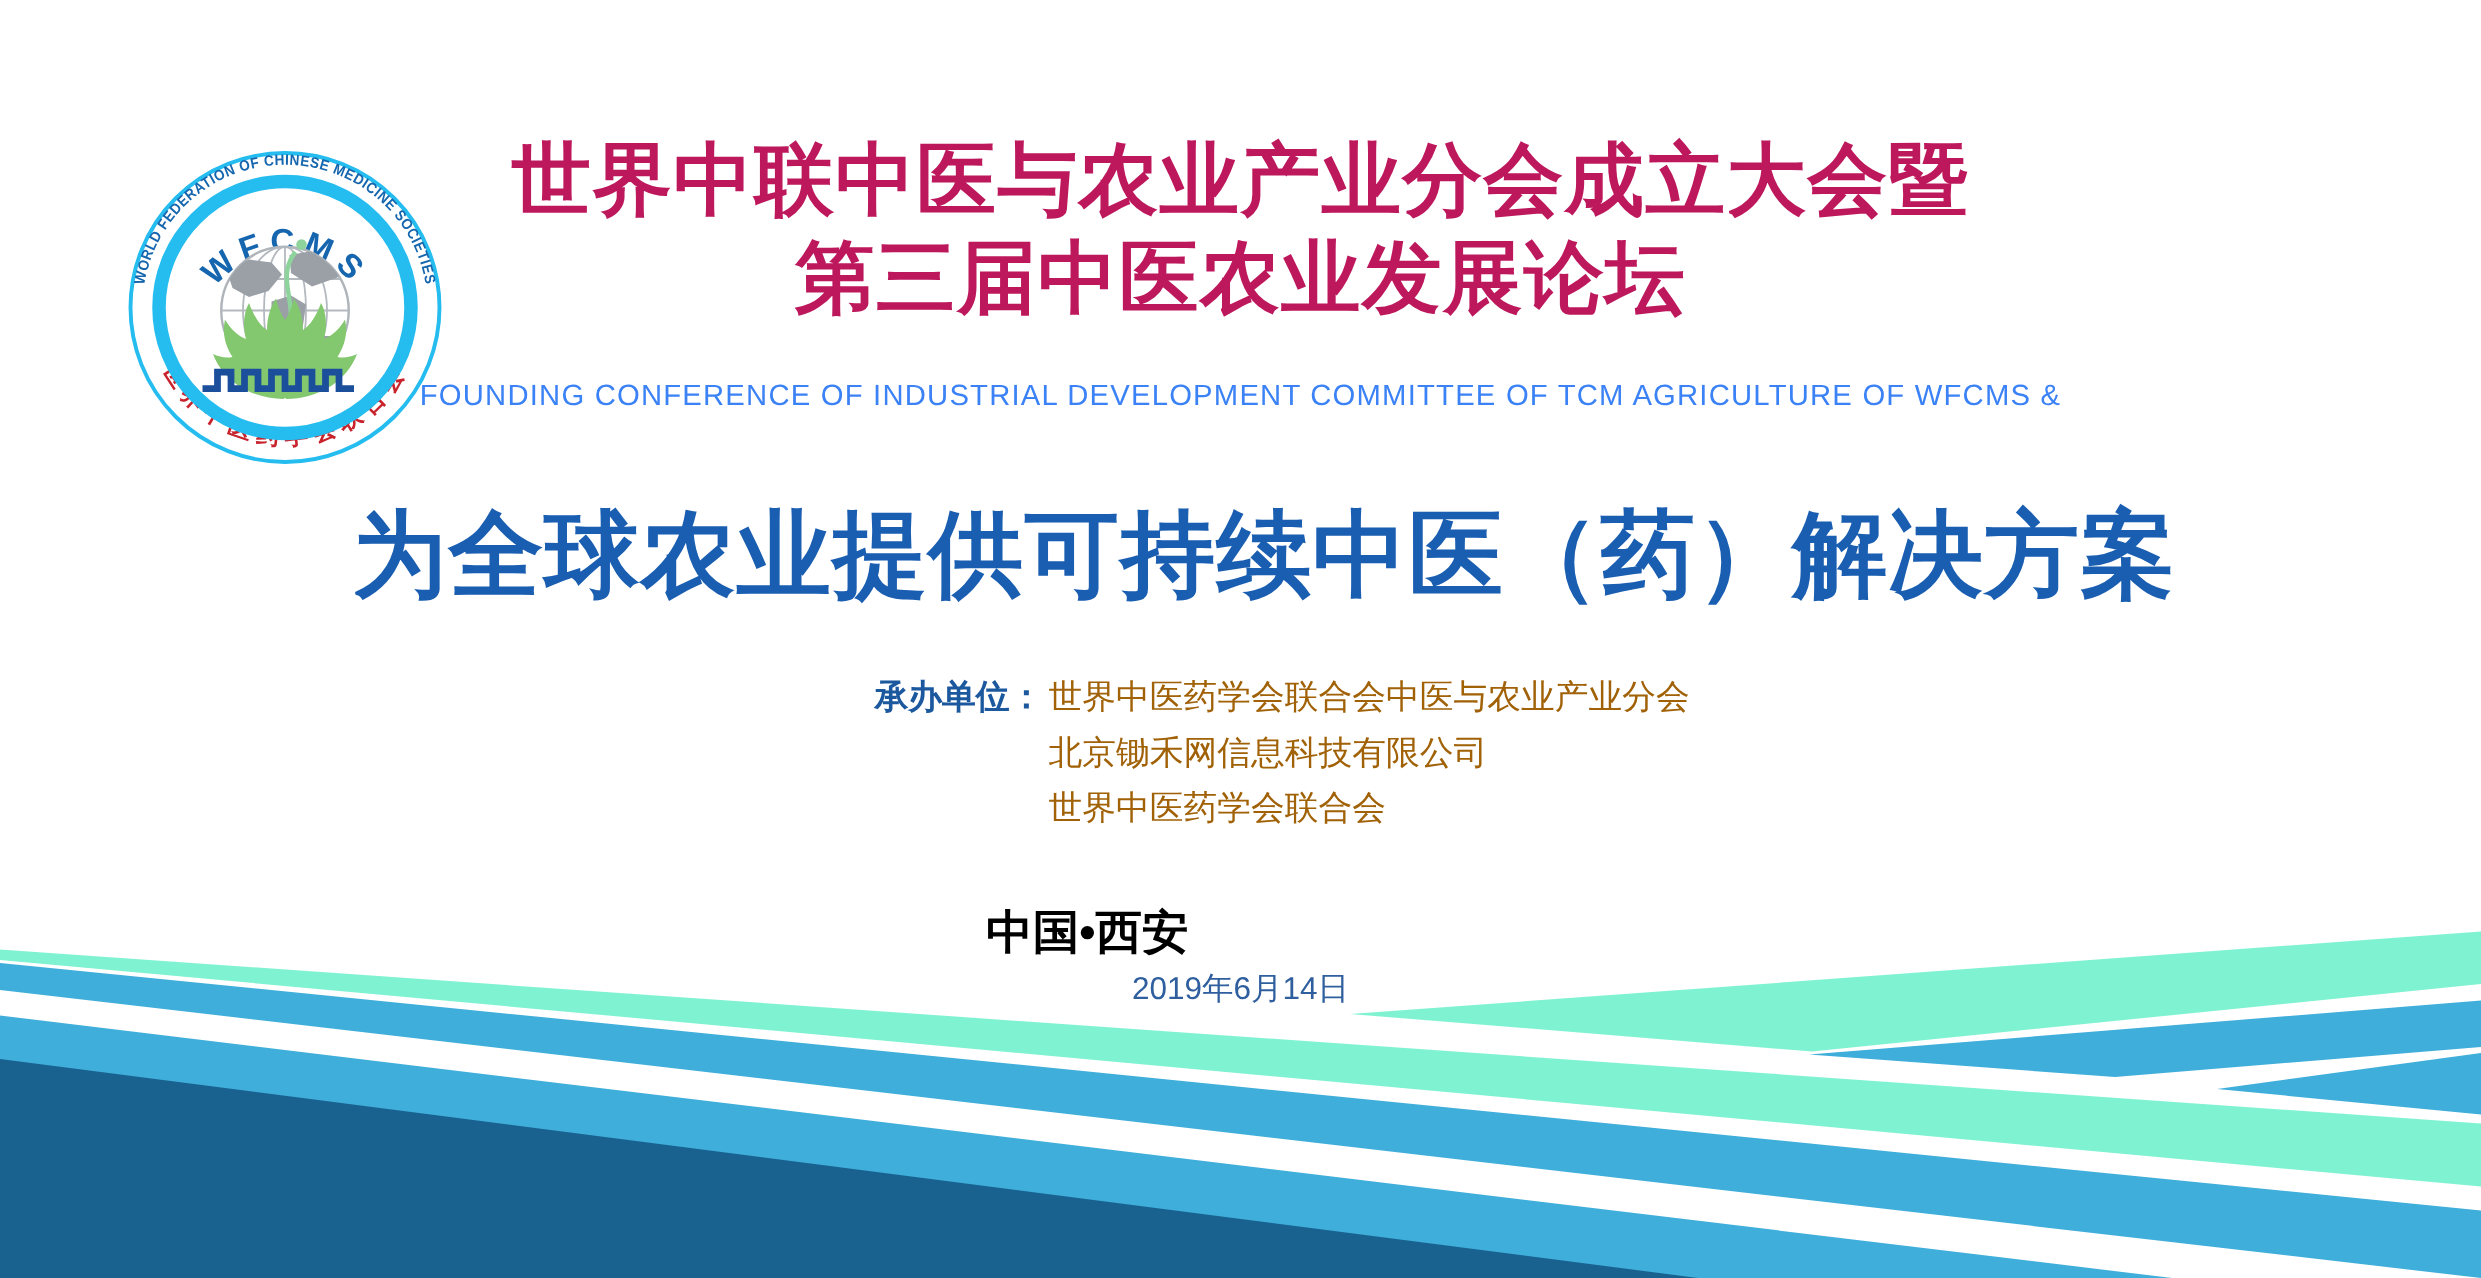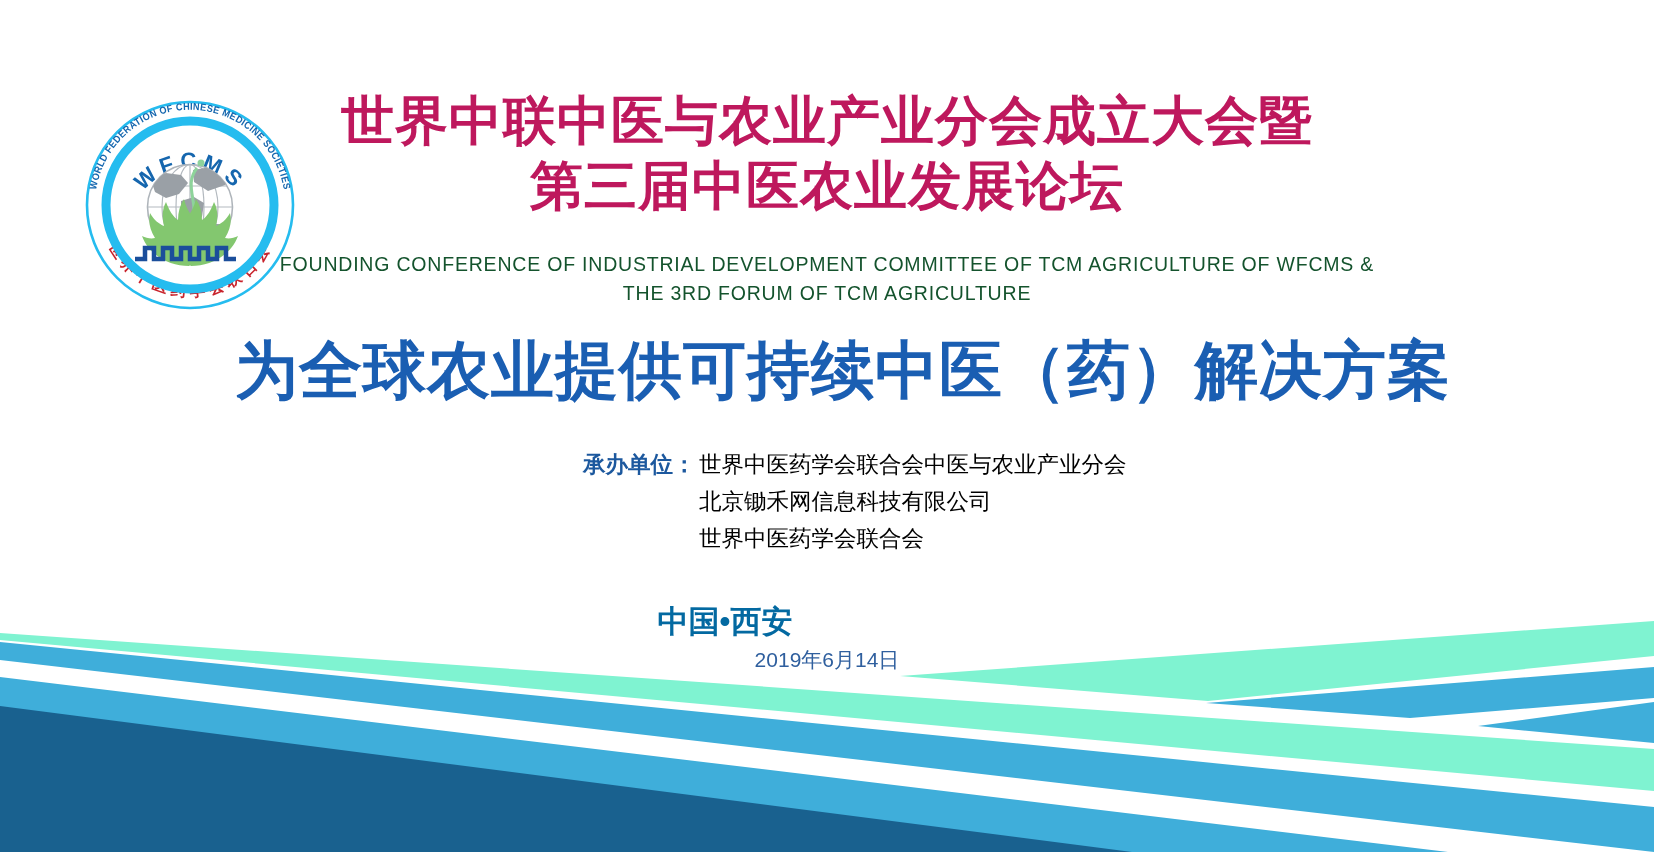--- a/index.html
+++ b/index.html
@@ -14,36 +14,36 @@
   
   .logo{left:85px;top:100px;width:210px;height:210px;z-index:2;}
   
   .title{
     left:0;top:88px;width:1654px;text-align:center;z-index:1;
     color:#be185d;font-weight:bold;font-size:53px;line-height:65px;
     letter-spacing:1px;
   }
   .subtitle{
     left:0;top:250px;width:1654px;text-align:center;z-index:1;
-    color:#14532d;font-size:19.5px;line-height:29px;letter-spacing:0.8px;
+    color:#3b82f6;font-size:19.5px;line-height:29px;letter-spacing:0.8px;
   }
   .slogan{
     left:16px;top:332px;width:1654px;text-align:center;z-index:1;
     color:#1A5EB2;font-weight:bold;font-size:63px;line-height:76px;
     letter-spacing:1px;
   }
   
   .orgs{left:583px;top:446px;z-index:1;font-size:22.5px;}
   .org-row{display:flex;line-height:37px;}
   .org-label{min-width:116px;font-weight:bold;color:#1C589E;white-space:nowrap;}
-  .org-value{color:#000000;white-space:nowrap;}
+  .org-value{color:#a16207;white-space:nowrap;}
   
   .location{
     left:0;top:602px;width:1450px;text-align:center;z-index:1;
-    color:#0369a1;font-weight:bold;font-size:31px;line-height:40px;
+    color:#000000;font-weight:bold;font-size:31px;line-height:40px;
   }
   .date{
     left:0;top:646px;width:1654px;text-align:center;z-index:1;
     color:#2F5F9E;font-size:21px;line-height:28px;
   }
 </style>
 </head>
 <body>
 
 <svg id="ribbons" viewBox="0 0 1654 852" preserveAspectRatio="none" aria-hidden="true">
@@ -122,21 +122,20 @@
   <path d="M50,159 h10 v-11 h9 v11 h9 v-11 h9 v11 h9 v-11 h9 v11 h9 v-11 h9 v11 h9 v-11 h9 v11 h10" fill="none" stroke="#1B4E9B" stroke-width="4.5"></path>
 </svg>
 
 <div class="layer title">
   <div>世界中联中医与农业产业分会成立大会暨</div>
   <div>第三届中医农业发展论坛</div>
 </div>
 
 <div class="layer subtitle">
   <div>FOUNDING CONFERENCE OF INDUSTRIAL DEVELOPMENT COMMITTEE OF TCM AGRICULTURE OF WFCMS &amp;</div>
-  <div>THE 3RD FORUM OF TCM AGRICULTURE</div>
 </div>
 
 <div class="layer slogan">为全球农业提供可持续中医（药）解决方案</div>
 
 <div class="layer orgs">
   <div class="org-row">
     <span class="org-label">承办单位：</span>
     <span class="org-value">世界中医药学会联合会中医与农业产业分会</span>
   </div>
   <div class="org-row">

